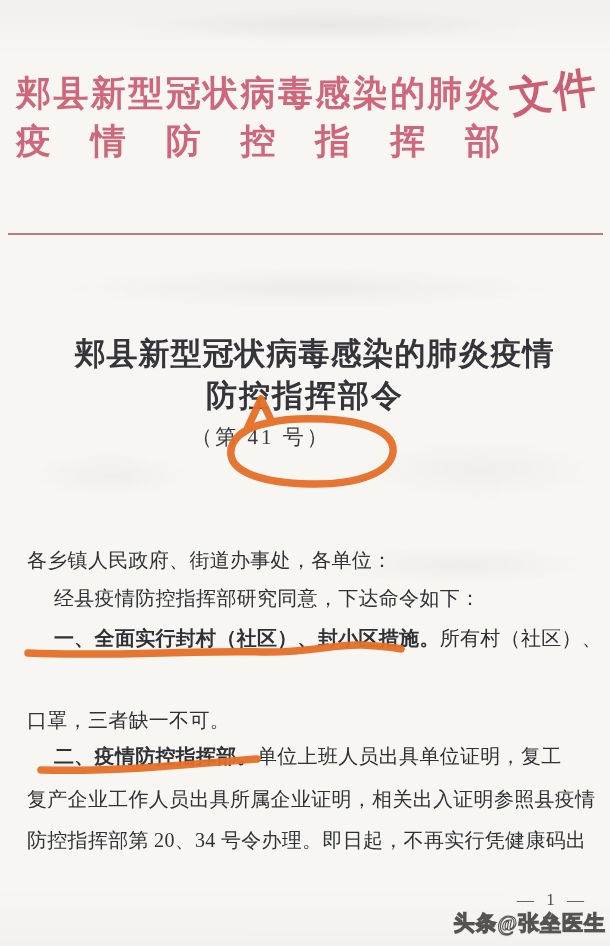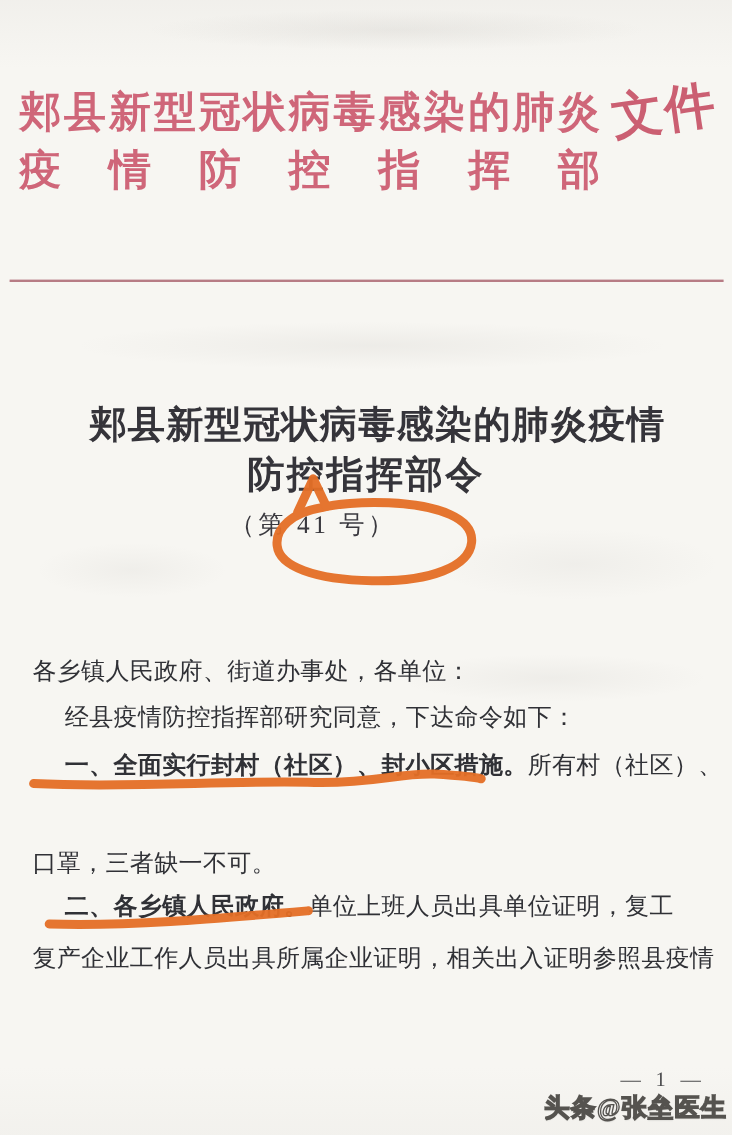--- a/index.html
+++ b/index.html
@@ -113,22 +113,23 @@
   <div class="title">
     <div class="title-l1">郏县新型冠状病毒感染的肺炎疫情</div>
     <div class="title-l2">防控指挥部令</div>
   </div>
   <div class="doc-number">（第 41 号）</div>
 
   <div class="bline l0"><span class="emph"></span><span>各乡镇人民政府、街道办事处，各单位：</span></div>
   <div class="bline l1 indent"><span class="emph"></span><span>经县疫情防控指挥部研究同意，下达命令如下：</span></div>
   <div class="bline l2 indent"><span class="emph">一、全面实行封村（社区）、封小区措施。</span><span>所有村（社区）、</span></div>
   <div class="bline l4"><span class="emph"></span><span>口罩，三者缺一不可。</span></div>
-  <div class="bline l5 indent"><span class="emph">二、各乡镇人民政府。</span><span>单位上班人员出具单位证明，复工</span></div>
+  <div class="bline l5 indent"><span class="emph">二、疫情防控指挥部。</span><span>单位上班人员出具单位证明，复工</span></div>
   <div class="bline l6"><span class="emph"></span><span>复产企业工作人员出具所属企业证明，相关出入证明参照县疫情</span></div>
+  <div class="bline l7"><span class="emph"></span><span>防控指挥部第 20、34 号令办理。即日起，不再实行凭健康码出</span></div>
 
   <div class="page-number">— 1 —</div>
   <div class="watermark">头条@张垒医生</div>
 
   <svg class="annotations" viewBox="0 0 610 946" xmlns="http://www.w3.org/2000/svg">
     <g stroke="#e56f26" stroke-width="7.5" fill="none" stroke-linecap="round" stroke-linejoin="round" opacity="0.95">
       <path d="M268 423 C244 427 229 440 231 455 C233 472 262 483 310 484 C359 485 391 472 393 452 C395 432 366 421 324 419 C301 418 279 420 268 423"></path>
       <path d="M248 427 L261 399 L272 422"></path>
       <path d="M28 653 C110 657 190 650 262 652 C312 653 332 644 362 645 C378 646 394 647 401 649"></path>
       <path d="M41 770 C105 772 175 766 257 759"></path>

